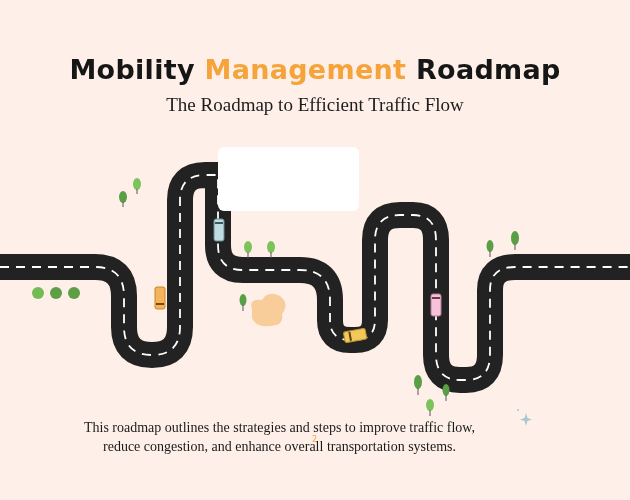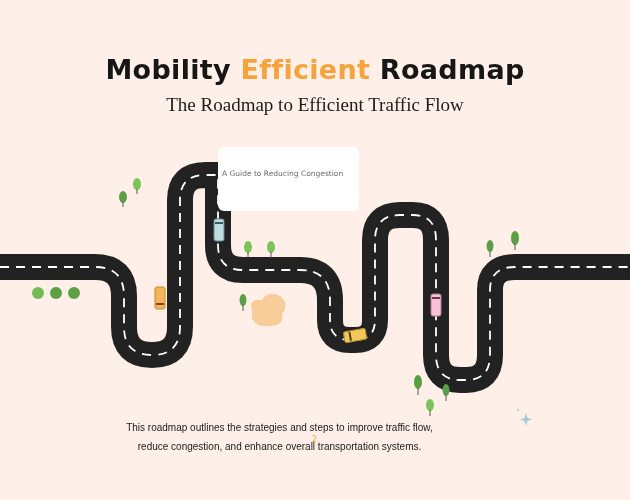--- a/index.html
+++ b/index.html
@@ -26,22 +26,22 @@
       width: 141px; height: 64px; background: #ffffff;
       border-radius: 6px;
     }
     .callout-text {
       position: absolute; left: 222px; top: 167px; width: 140px;
       font-size: 7.5px; line-height: 13px; color: #6a6a6a;
       font-family: "DejaVu Sans", sans-serif;
     }
     .desc {
       position: absolute; left: 0; top: 418px; width: 559px;
-      text-align: center; font-size: 10px; line-height: 19px;
-      color: #1a1a1a; font-family: Liberation Sans, sans-serif;
+      text-align: center; font-size: 14px; line-height: 19px;
+      color: #1a1a1a; font-family: Liberation Serif, serif;
     }
     svg.scene { position: absolute; left: 0; top: 0; }
   </style>
 </head>
 <body>
 
 <svg class="scene" width="630" height="500" viewBox="0 0 630 500">
 
   <g>
     <path d="M0,267 L95,267 Q124,267 124,296 L124,327 Q124,355 152,355 L152,355 Q180,355 180,327 L180,200 Q180,175 205,175 L218,175 Q218,175 218,200 L218,245 Q218,270 243,270 L300,270 Q330,270 330,300 L330,320 Q330,340 350,340 L355,340 Q375,340 375,320 L375,240 Q375,215 400,215 L413,215 Q436,215 436,240 L436,355 Q436,380 460,380 L466,380 Q490,380 490,355 L490,290 Q490,267 515,267 L630,267" fill="none" stroke="#222" stroke-width="26" stroke-linejoin="round" stroke-linecap="butt"></path>
@@ -118,25 +118,24 @@
 
   <g fill="#A9C8D6">
     <path d="M526,413 L527.5,418 L532,419.5 L527.5,421 L526,426 L524.5,421 L520,419.5 L524.5,418 Z"></path>
     <circle cx="518" cy="410" r="1"></circle>
   </g>
 
   <text x="312" y="442" font-size="8" fill="#F5A33A" font-family="DejaVu Sans, sans-serif">2</text>
 </svg>
 
 <div class="title">
-  <span>Mobility </span><span class="accent">Efficient</span><span> Roadmap</span>
+  <span>Mobility </span><span class="accent">Management</span><span> Roadmap</span>
 </div>
 <div class="subtitle">The Roadmap to Efficient Traffic Flow</div>
 
 <div class="callout"></div>
 <div class="callout-text">
-  <div>A Guide to Reducing Congestion</div>
 </div>
 
 <div class="desc">
   <div>This roadmap outlines the strategies and steps to improve traffic flow,</div>
   <div>reduce congestion, and enhance overall transportation systems.</div>
 </div>
 
 </body></html>

